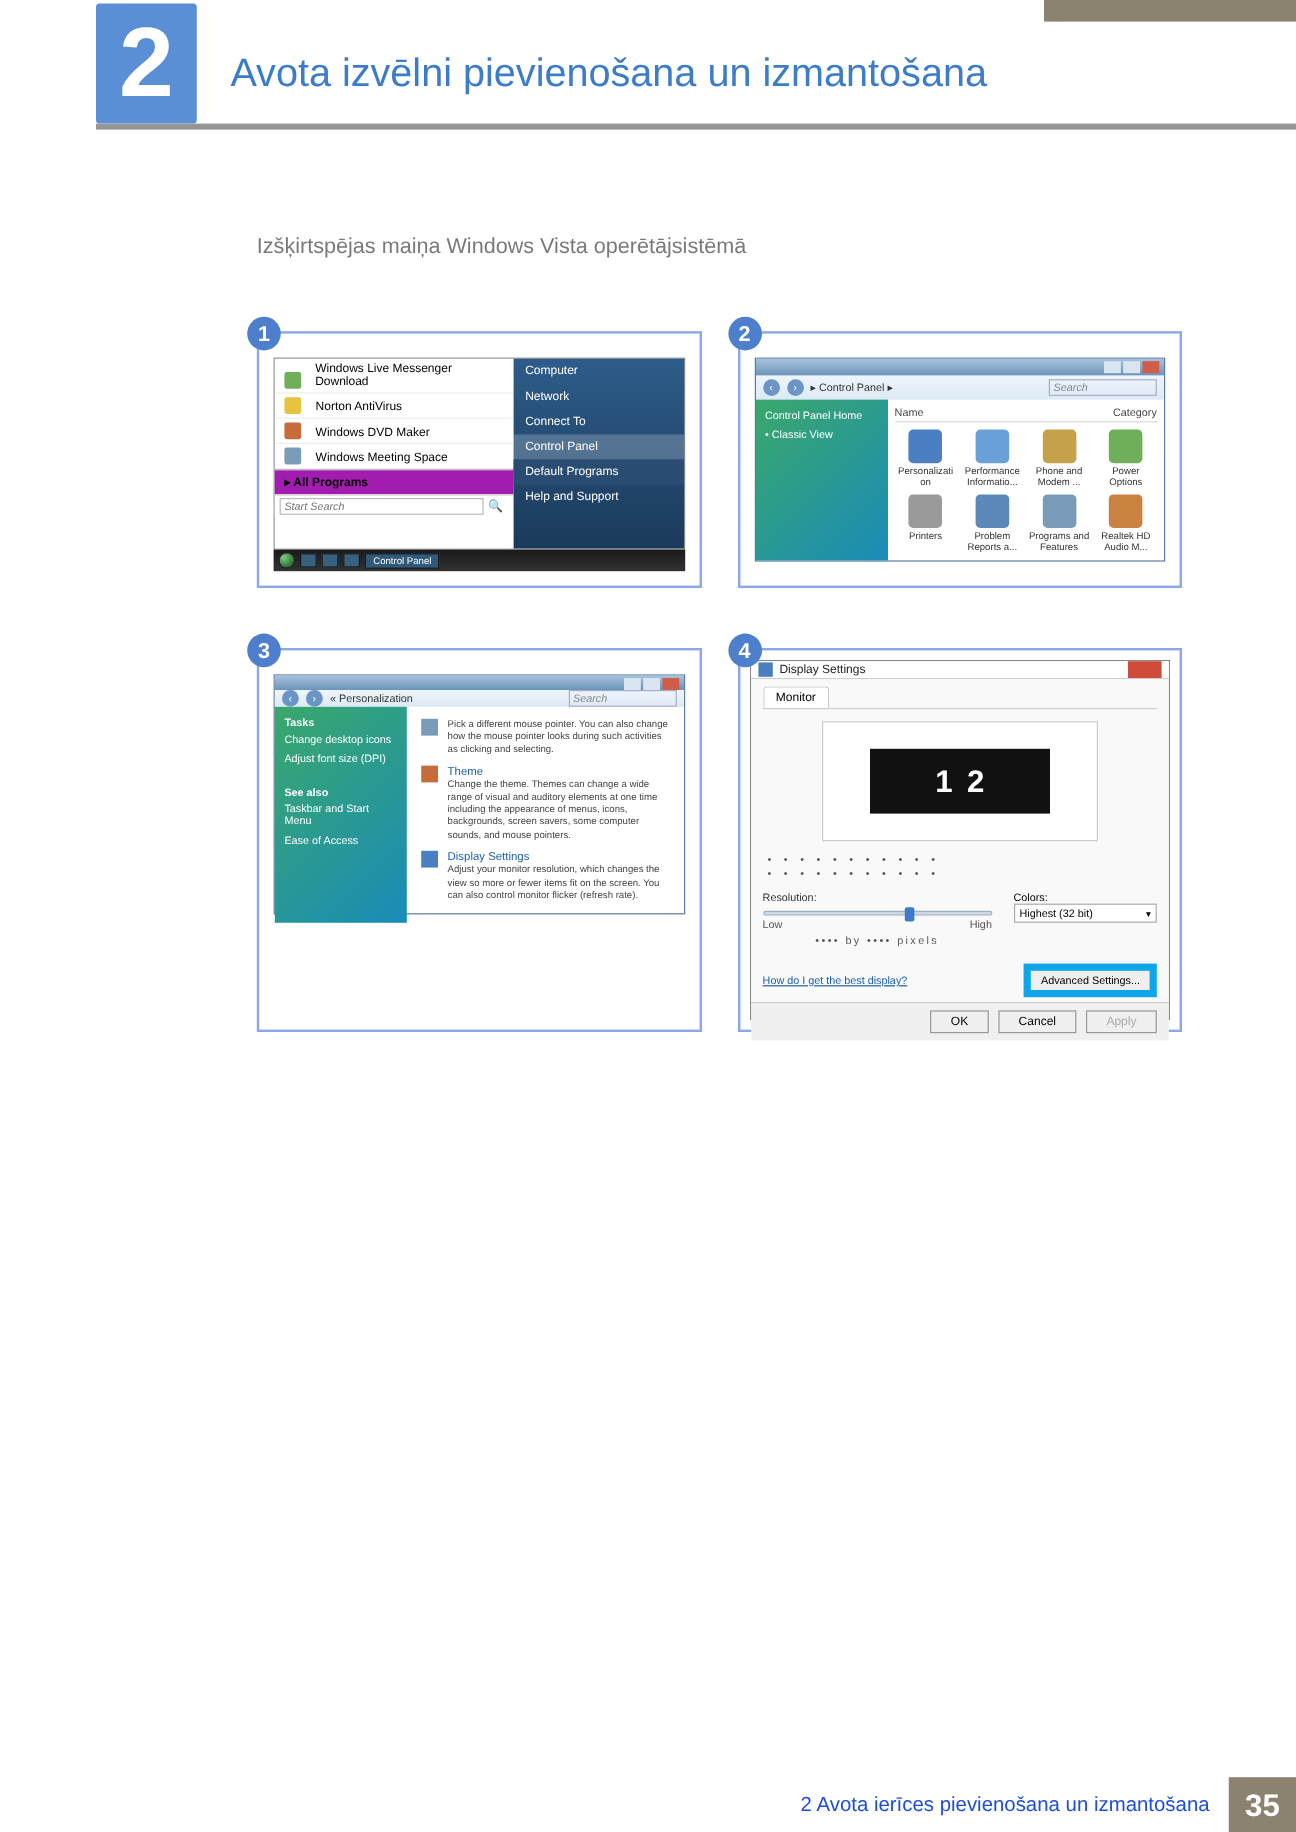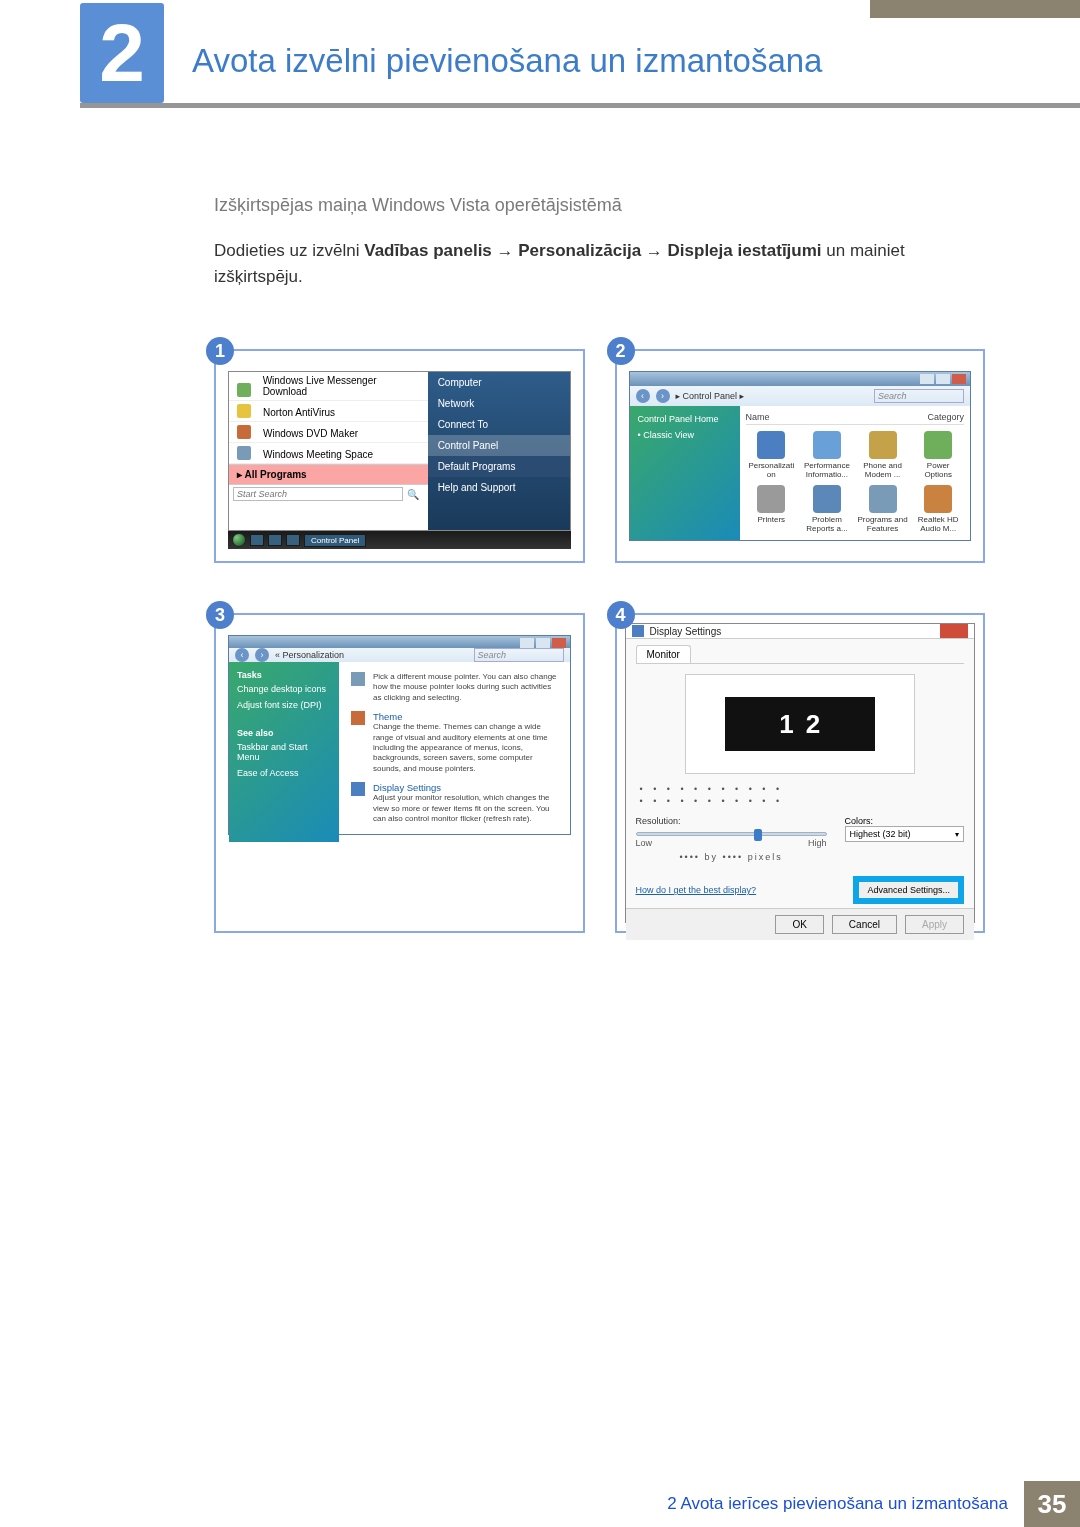--- a/index.html
+++ b/index.html
@@ -102,21 +102,21 @@
     display: flex;
     align-items: flex-end;
     gap: 12px;
     padding: 3px 8px;
     border-bottom: 1px solid #eee;
   }
   .vista-left .icon-sq {
     width: 14px; height: 14px;
     border-radius: 2px;
   }
-  .allprog { background:#fca5a5; font-weight:bold; padding:4px 8px; border-top:1px solid #ccc; }
+  .allprog { background:#a21caf; font-weight:bold; padding:4px 8px; border-top:1px solid #ccc; }
   .vista-search {
     display: flex; align-items: center;
     padding: 2px 4px; border-top:1px solid #ccc;
     background:#fff;
   }
   .vista-search input {
     flex:1; font-size:9px; font-style:italic; border:1px solid #bbb; padding:1px 3px;
   }
   .vista-right {
     flex: 1;
@@ -241,23 +241,20 @@
 
 <div class="header">
   <div class="chapter-num-box">
     <span>2</span>
   </div>
   <div class="chapter-title">Avota izvēlni pievienošana un izmantošana</div>
 </div>
 
 <div class="content">
   <div class="subheading">Izšķirtspējas maiņa Windows Vista operētājsistēmā</div>
-  <div class="instruction">
-    <span>Dodieties uz izvēlni </span><b>Vadības panelis</b><span> → </span><b>Personalizācija</b><span> → </span><b>Displeja iestatījumi</b><span> un mainiet izšķirtspēju.</span>
-  </div>
 
   <div class="steps-grid">
 
     <div class="step-box" style="min-height:200px;">
       <div class="step-badge">1</div>
       <div class="vista-start">
         <div class="vista-left">
           <div class="row">
               <span class="icon-sq" style="background:#6fae5a"></span>
               <span>Windows Live Messenger Download</span>

